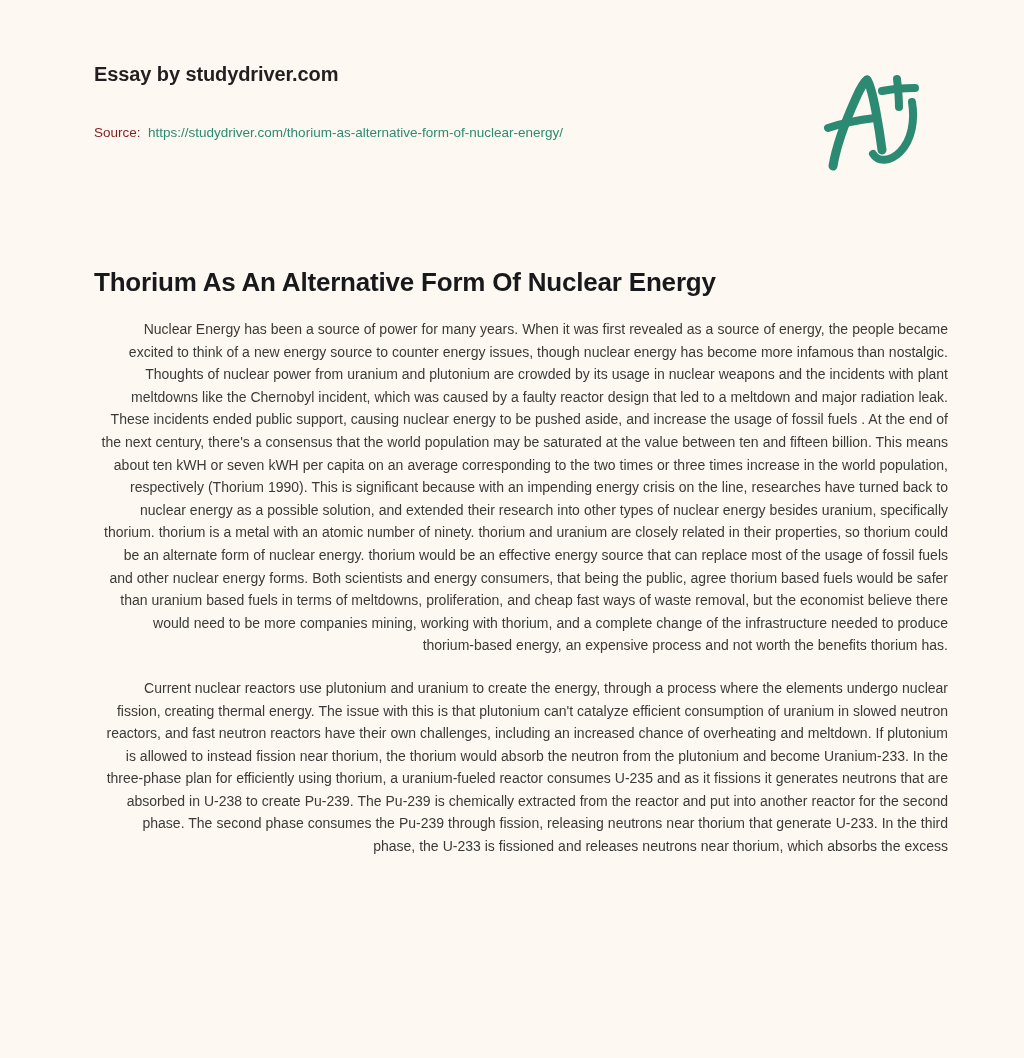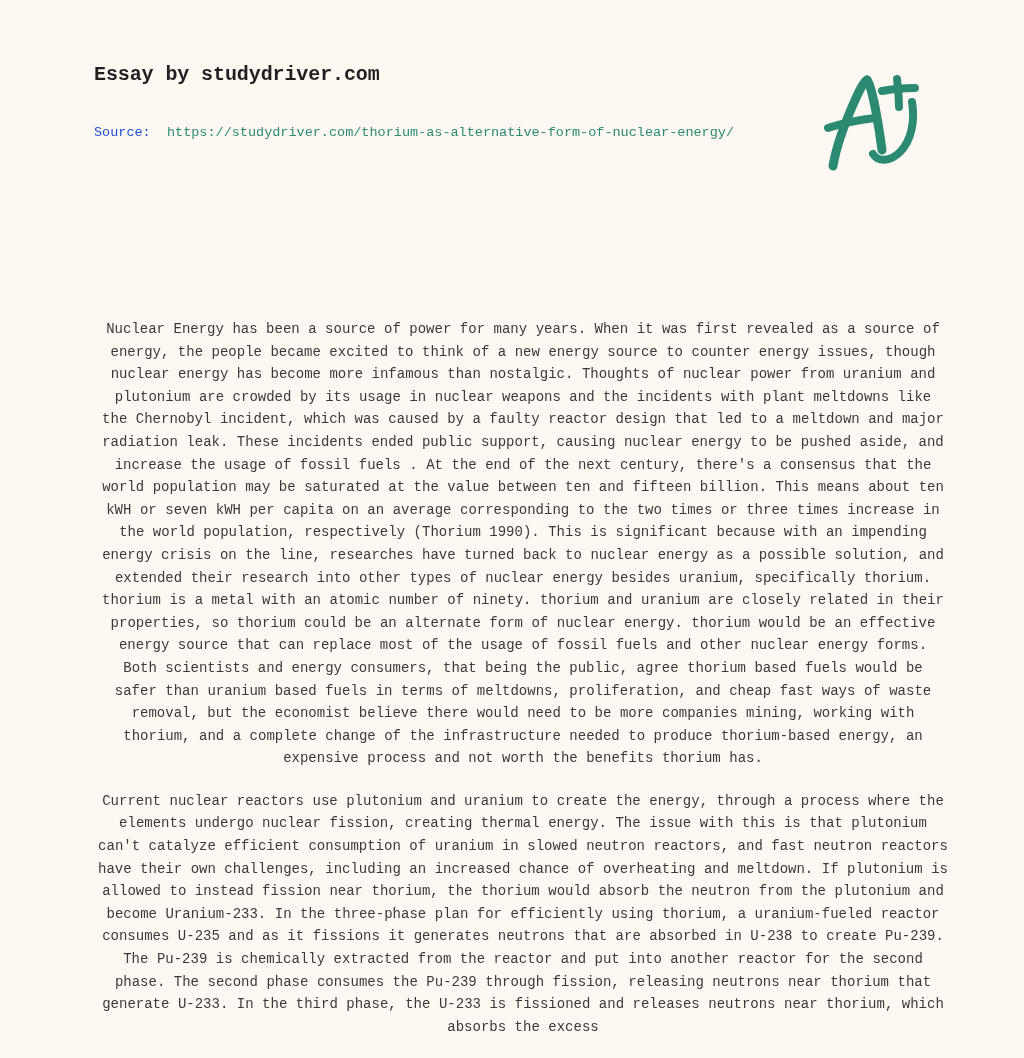--- a/index.html
+++ b/index.html
@@ -13,21 +13,20 @@
     font-family: "Liberation Sans", sans-serif;
     overflow: hidden;
     position: relative;
   }
 
   .page {
     position: relative;
     width: 1024px;
     height: 1058px;
     box-sizing: border-box;
-    font-family: Liberation Mono, monospace;
   }
 
   
   .header {
     position: absolute;
     left: 0;
     top: 0;
     width: 1024px;
     height: 215px;
   }
@@ -46,21 +45,21 @@
   .source-line {
     position: absolute;
     left: 94px;
     top: 125px;
     font-size: 13.5px;
     color: #6e6a66;
     white-space: nowrap;
   }
 
   .source-label {
-    color: #1d4ed8;
+    color: #7f1d1d;
     text-align: center;
   }
 
   .source-url {
     color: #2d8a72;
     text-decoration: none;
     margin-top: 8px;
   }
 
   
@@ -96,21 +95,21 @@
     left: 94px;
     top: 318px;
     width: 854px;
   }
 
   .para {
     font-size: 14px;
     line-height: 22.6px;
     color: #3b3a38;
     margin: 0 0 20px 4px;
-    text-align: center;
+    text-align: right;
     word-spacing: 0.1px;
   }
 
   .para.section-heading {
     margin-bottom: 20px;
   }
 
   .para:last-child {
     margin-bottom: 0;
   }
@@ -141,19 +140,20 @@
         <path d="M85 17 C86 26, 87 36, 87 45" stroke-width="8"></path>
 
         <path d="M70 29 C80 27, 93 26, 103 26" stroke-width="8"></path>
 
         <path d="M100 40 C103 58, 100 78, 88 90 C78 100, 66 100, 61 92" stroke-width="8"></path>
       </svg>
     </div>
 
   </div>
 
+  <h1 class="doc-title">Thorium As An Alternative Form Of Nuclear Energy</h1>
 
   <div class="body-wrap">
     <p class="para">Nuclear Energy has been a source of power  for many years. When it was first revealed as a source of energy, the people became excited to think of a new energy source to counter energy issues, though nuclear energy has become more infamous than nostalgic. Thoughts of nuclear power from uranium and plutonium are crowded by its usage in nuclear weapons and the incidents with plant meltdowns like the Chernobyl incident, which was caused by a faulty reactor design that led to a meltdown and major radiation leak. These incidents ended public support, causing nuclear energy to be pushed aside, and increase the usage of fossil fuels . At the end of the next century, there's a consensus that the world population may be saturated at the value between ten and fifteen billion. This means about ten kWH or seven kWH per capita on an average corresponding to the two times or three times increase in the world population, respectively (Thorium 1990). This is significant because with an impending energy crisis on the line, researches have turned back to nuclear energy as a possible solution, and extended their research into other types of nuclear energy besides uranium, specifically thorium. thorium is a metal with an atomic number of ninety. thorium and uranium are closely related in their properties, so thorium could be an alternate form of nuclear energy. thorium would be an effective energy source that can replace most of the usage of fossil fuels and other nuclear energy forms. Both scientists and energy consumers, that being the public, agree thorium based fuels would be safer than uranium based fuels in terms of meltdowns, proliferation, and cheap fast ways of waste removal, but the economist believe there would need to be more companies mining,  working with thorium, and a complete change of the infrastructure needed to produce thorium-based energy, an expensive process and not worth the benefits thorium has.</p>
     <p class="para">Current nuclear reactors use plutonium and uranium to create the energy, through a process where the elements undergo nuclear fission, creating thermal energy. The issue with this is that plutonium can't catalyze efficient consumption of uranium in slowed neutron reactors, and fast neutron reactors have their own challenges, including an increased chance of overheating and meltdown. If plutonium is allowed to instead fission near thorium, the thorium would absorb the neutron from the plutonium and become Uranium-233. In the three-phase plan for efficiently using thorium, a uranium-fueled reactor consumes U-235 and as it fissions it generates neutrons that are absorbed in U-238 to create Pu-239. The Pu-239 is chemically extracted from the reactor and put into another reactor for the second phase. The second phase consumes the Pu-239 through fission, releasing neutrons near thorium that generate U-233. In the third phase, the U-233 is fissioned and releases neutrons near thorium, which absorbs the excess</p>
   </div>
 
 </div>
 
 </body></html>

